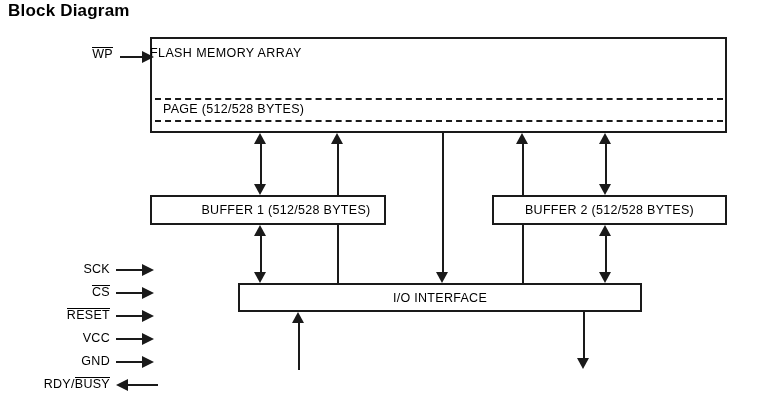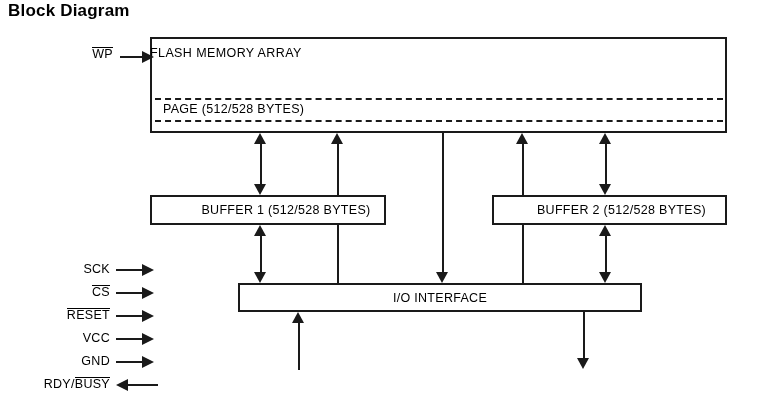--- a/index.html
+++ b/index.html
@@ -65,21 +65,21 @@
     left: 163px;
     top: 102px;
     font-size: 12.5px;
     letter-spacing: 0.3px;
     white-space: nowrap;
   }
   
   #buffer1-box { left: 150px; top: 195px; width: 236px; height: 30px; }
   #buffer1-label { top: 203px; left: 150px; width: 272px; }
   #buffer2-box { left: 492px; top: 195px; width: 235px; height: 30px; }
-  #buffer2-label { top: 203px; left: 492px; width: 235px; margin-left: 12px; }
+  #buffer2-label { top: 203px; left: 492px; width: 235px; }
   
   #io-box { left: 238px; top: 283px; width: 404px; height: 29px; }
   #io-label { top: 291px; left: 238px; width: 404px; }
   
   .vline {
     position: absolute;
     width: 0;
     border-left: 2px solid #1a1a1a;
   }
   .hline {

